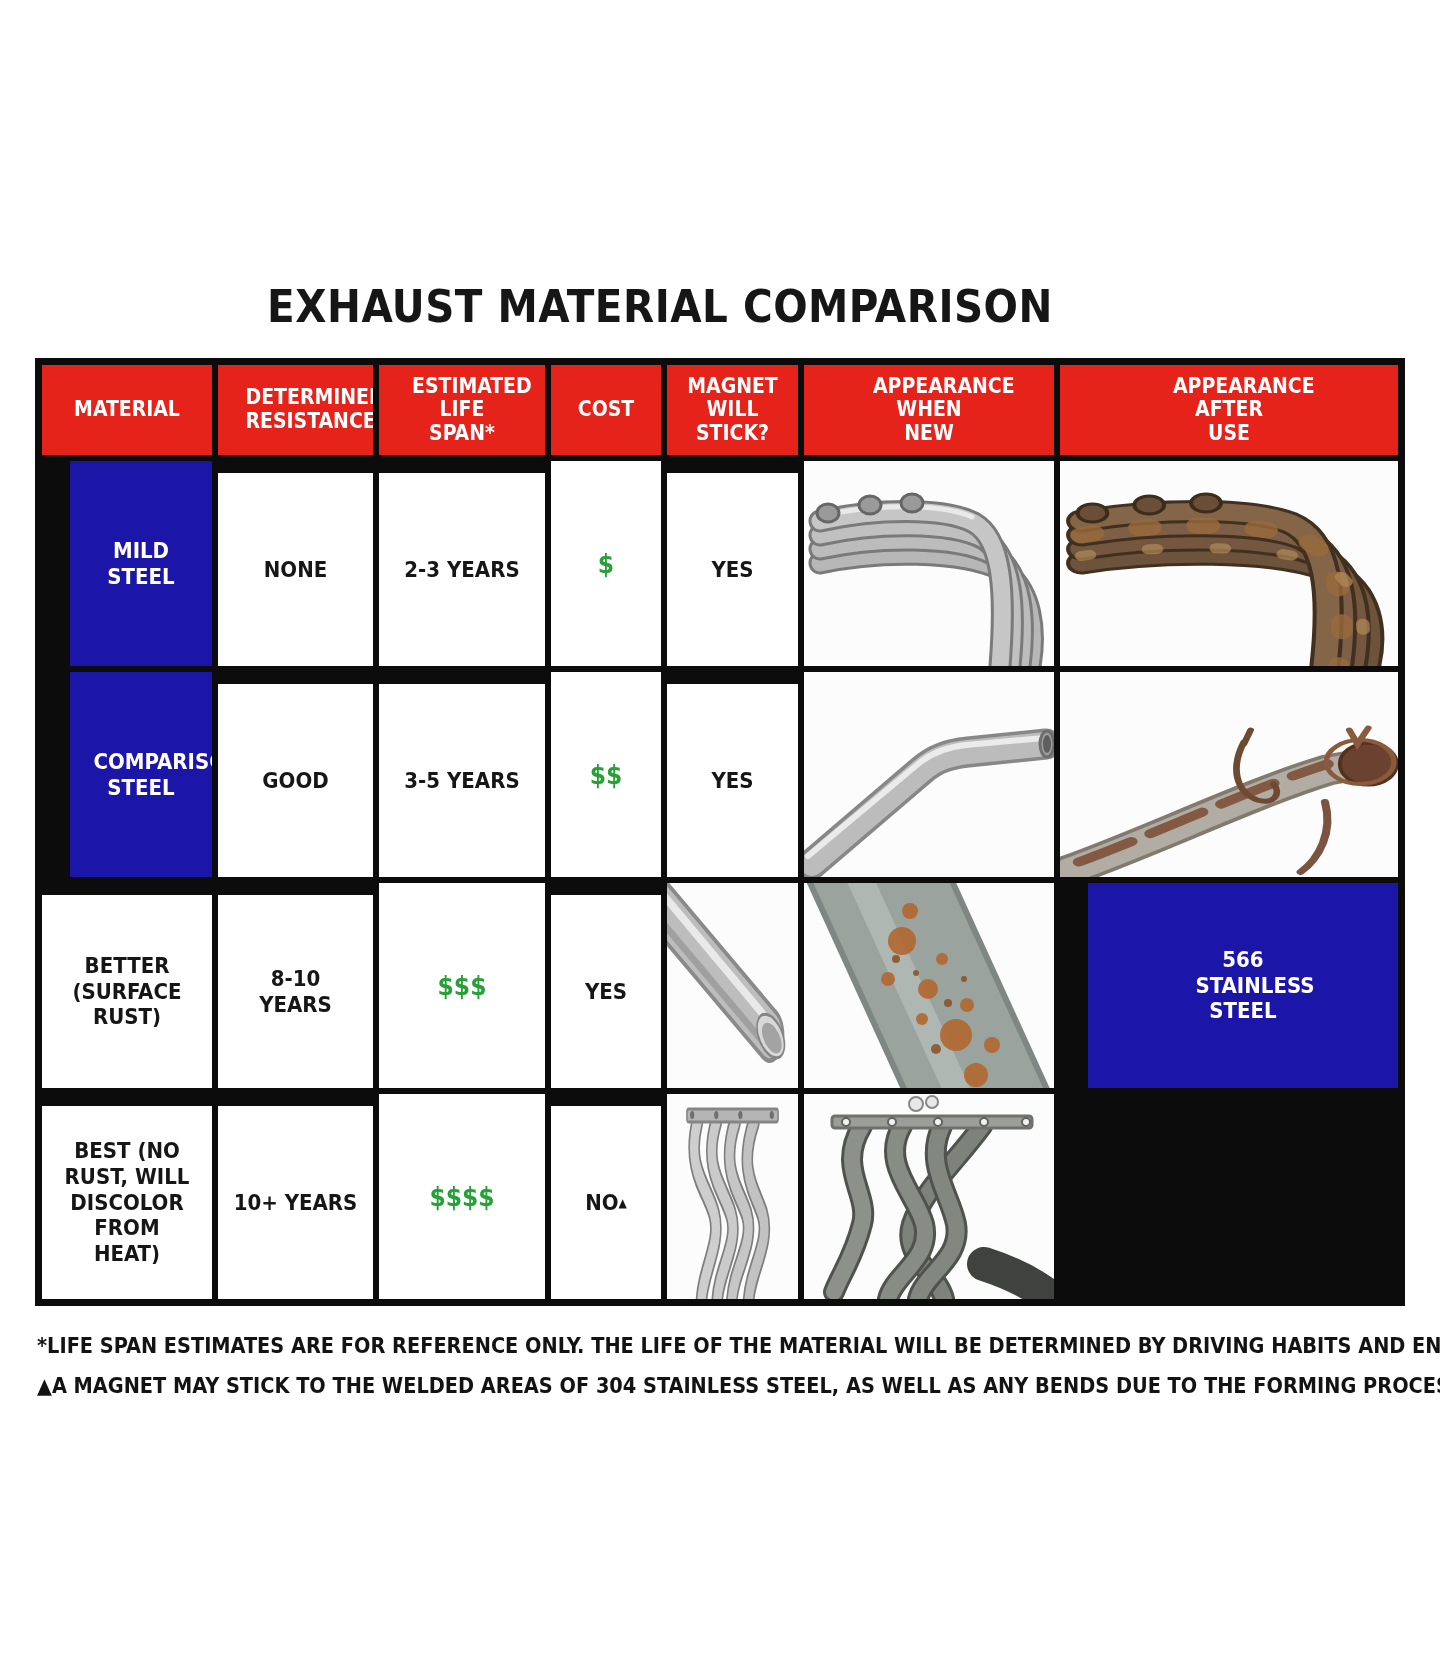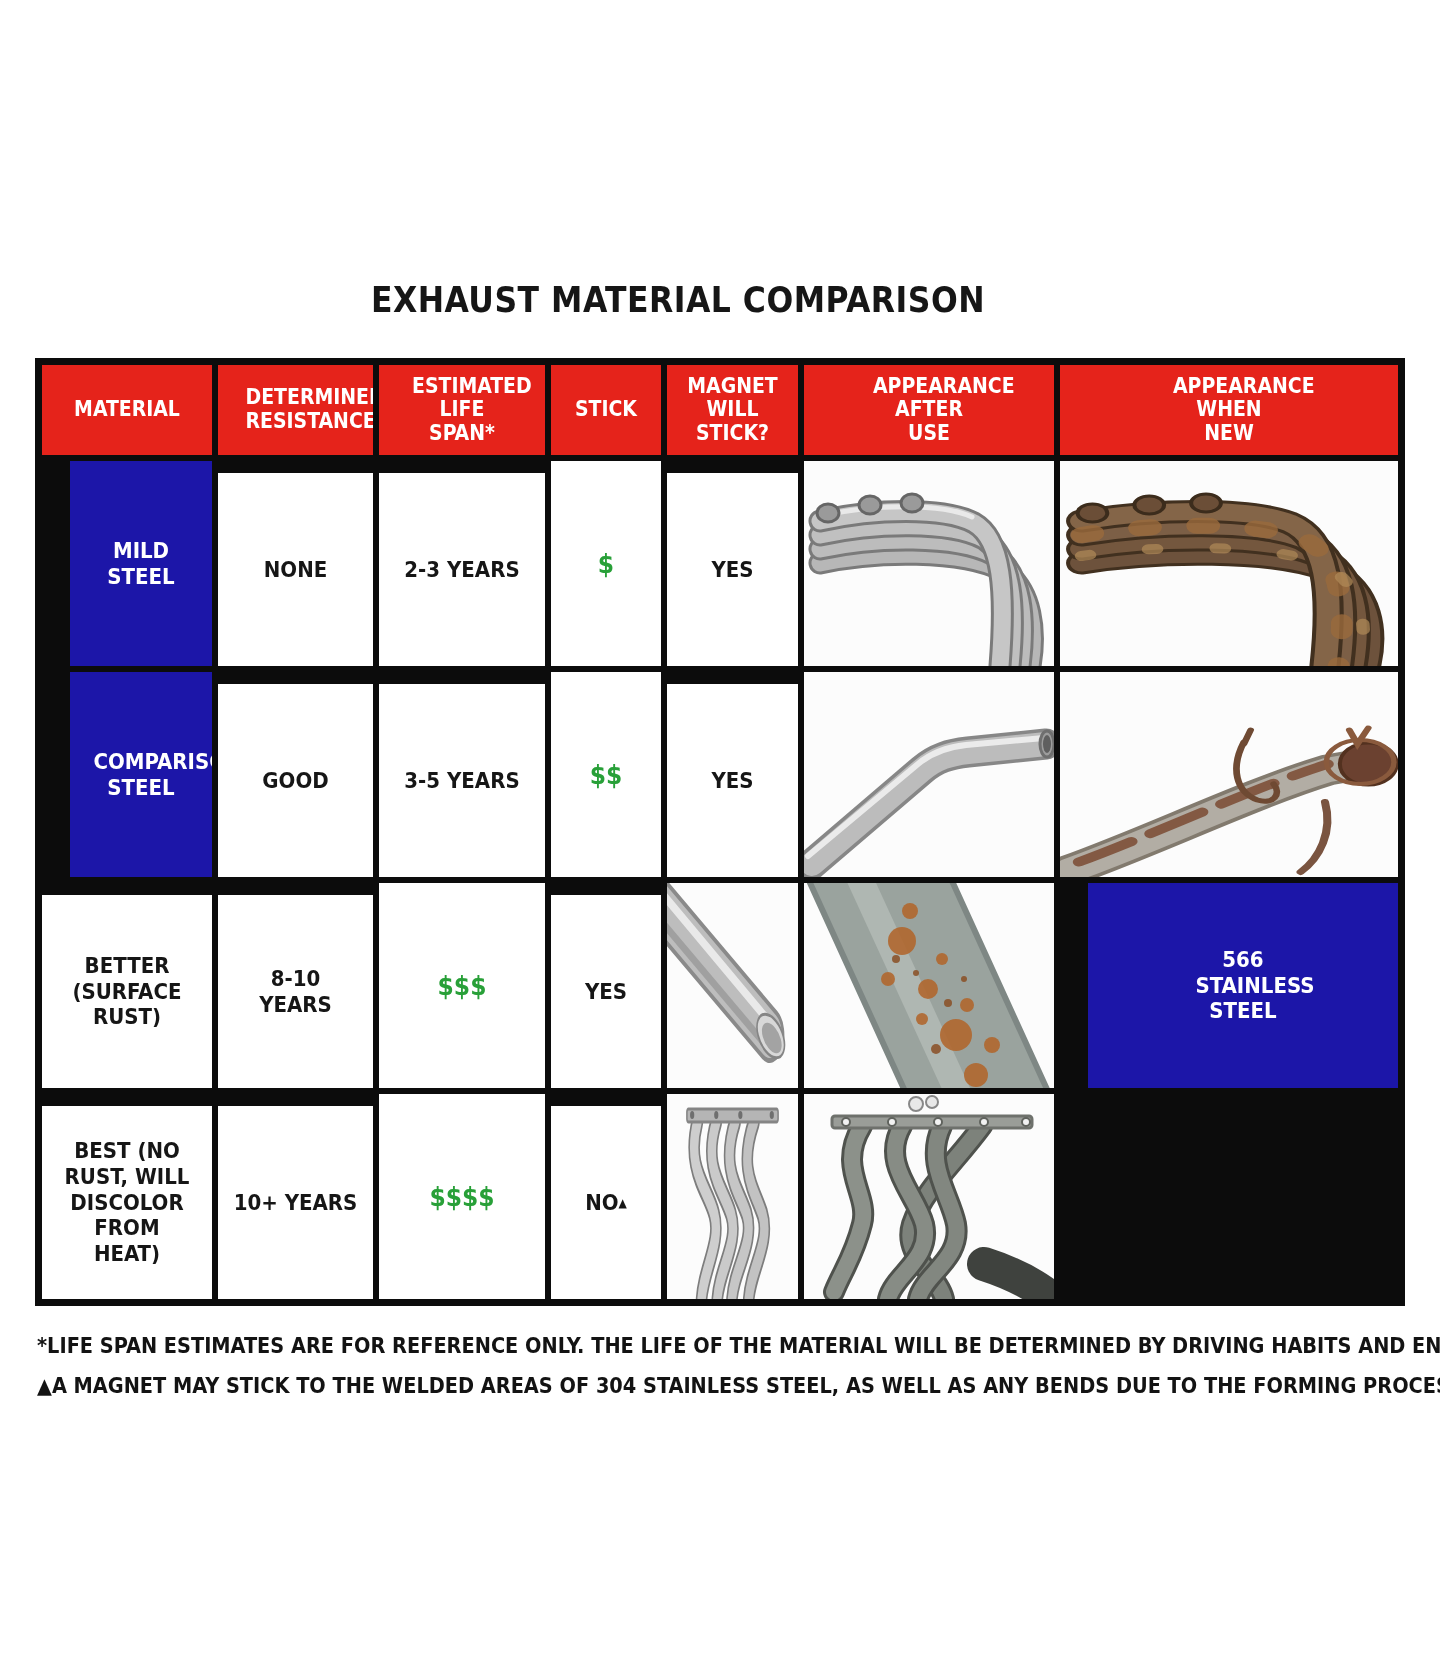--- a/index.html
+++ b/index.html
@@ -1,18 +1,18 @@
 <!DOCTYPE html>
 <html><head>
 <meta charset="utf-8">
 <style>
   html,body{margin:0;padding:0;}
   body{width:1440px;height:1673px;background:#ffffff;font-family:"DejaVu Sans","Liberation Sans",sans-serif;font-stretch:condensed;position:relative;}
   .page{position:absolute;inset:0;background:#ffffff;overflow:hidden;}
-  .title{position:absolute;top:280px;left:53px;width:1250px;text-align:center;font-size:35px;font-weight:800;letter-spacing:0.5px;color:#161616;}
+  .title{position:absolute;top:280px;left:35px;width:1250px;text-align:center;font-size:45px;font-weight:800;letter-spacing:0.5px;color:#161616;}
   .comp-table{
     position:absolute;left:35px;top:358px;width:1370px;height:948px;box-sizing:border-box;
     background:#0c0c0c;border:7px solid #0c0c0c;
     display:grid;gap:6px;
     grid-template-columns:170px 155px 166px 110px 131px 250px 338px;
     grid-template-rows:90px 205px 205px 205px 205px;
   }
   .cell{background:#ffffff;display:flex;align-items:center;justify-content:center;text-align:center;overflow:hidden;}
   .cell.hdr{background:#e5231b;color:#ffffff;font-weight:800;font-size:21px;line-height:1.12;}
   .hdr-text{display:block;margin:0 auto;}
@@ -40,30 +40,30 @@
     <div class="cell hdr">
         <span class="hdr-text">MATERIAL</span>
       </div>
     <div class="cell hdr">
         <span class="hdr-text w100">DETERMINED RESISTANCE</span>
       </div>
     <div class="cell hdr">
         <span class="hdr-text w100">ESTIMATED LIFE SPAN*</span>
       </div>
     <div class="cell hdr">
-        <span class="hdr-text">STICK</span>
+        <span class="hdr-text">COST</span>
       </div>
     <div class="cell hdr">
         <span class="hdr-text w95">MAGNET WILL STICK?</span>
       </div>
     <div class="cell hdr">
+        <span class="hdr-text w110">APPEARANCE WHEN NEW</span>
+      </div>
+    <div class="cell hdr">
         <span class="hdr-text w110">APPEARANCE AFTER USE</span>
-      </div>
-    <div class="cell hdr">
-        <span class="hdr-text w110">APPEARANCE WHEN NEW</span>
       </div>
 
     <div class="cell mat">
         <span class="mat-text">MILD STEEL</span>
       </div>
     <div class="cell txt">
         <span class="txt-text">NONE</span>
       </div>
     <div class="cell txt">
         <span class="txt-text">2-3 YEARS</span>

